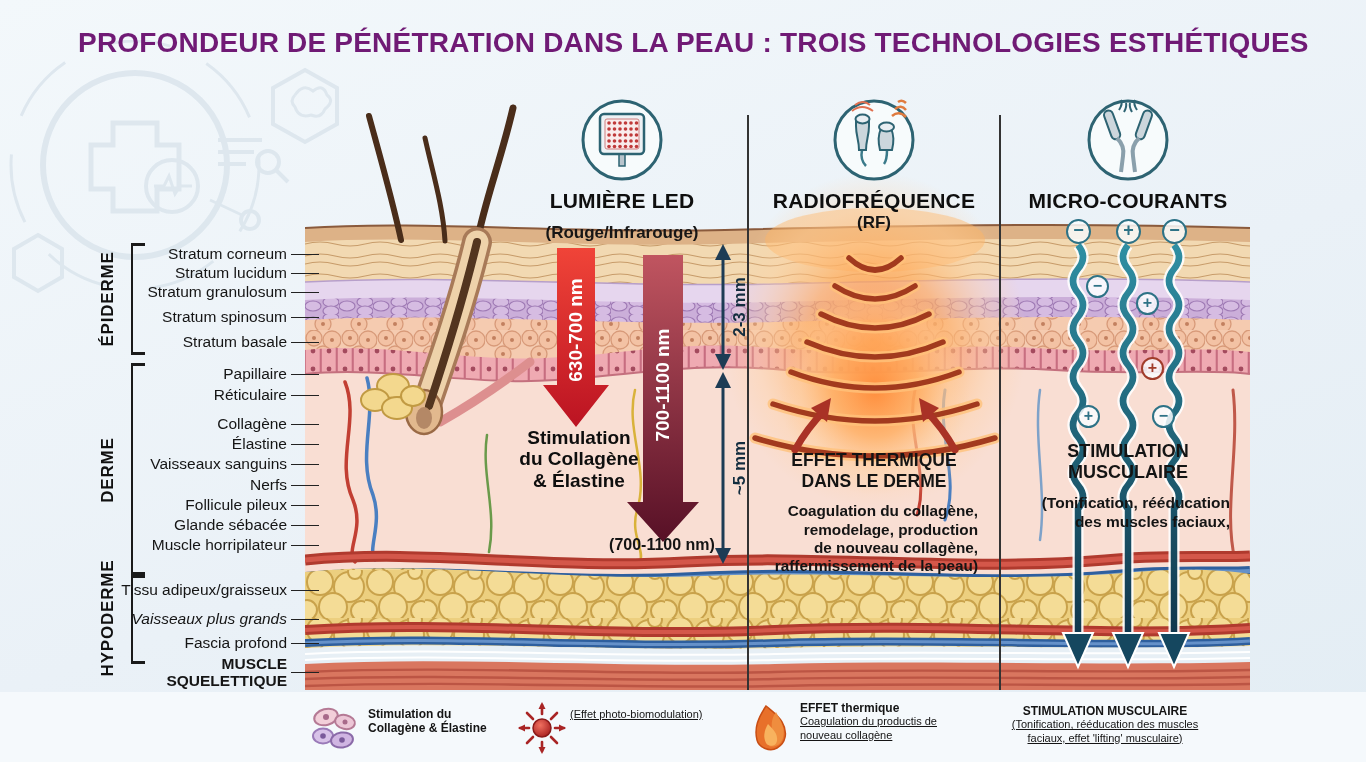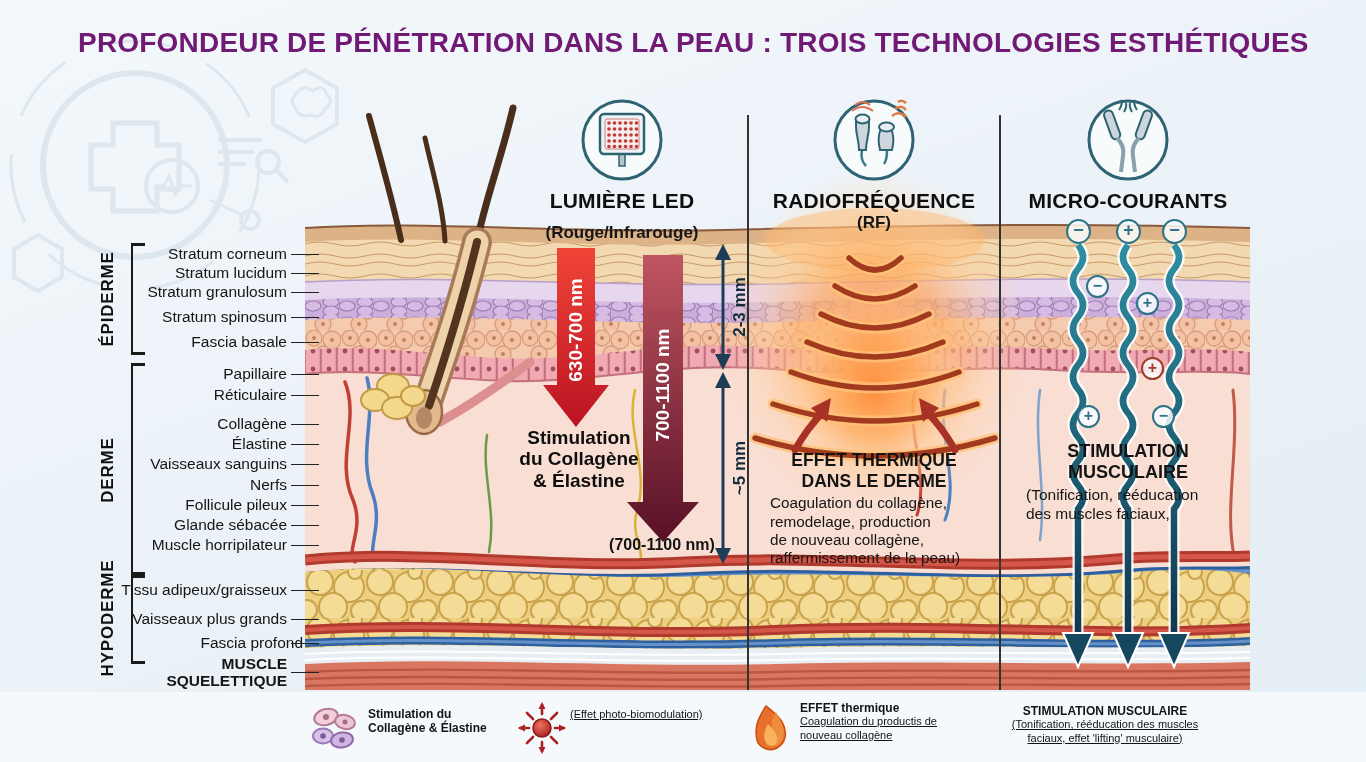--- a/index.html
+++ b/index.html
@@ -16,21 +16,21 @@
   .vname{font-size:17px;font-weight:800;letter-spacing:.8px;text-align:center;transform:rotate(-90deg);color:#111;}
   .col-title{font-size:21px;font-weight:800;text-align:center;color:#0f0f0f;letter-spacing:.2px;}
   .col-sub{font-size:17px;font-weight:600;text-align:center;color:#161616;}
   .electrode,.charge{border-radius:50%;text-align:center;font-weight:800;background:rgba(250,253,254,.85);box-sizing:border-box;}
   .electrode{width:25px;height:25px;border:2.5px solid #2d7286;color:#2d7286;font-size:18px;line-height:19px;}
   .charge{width:23px;height:23px;border:2.3px solid #2d7286;color:#2d7286;font-size:16px;line-height:18px;}
   .charge.red{border-color:#a13c2a;color:#a13c2a;}
   .fx-title{font-weight:800;font-size:19px;line-height:1.12;text-align:center;color:#0e0e0e;}
   .fx-sub{font-weight:500;font-size:15.5px;line-height:1.15;text-align:center;margin-top:2px;}
   .rf-title{font-weight:800;font-size:17.5px;line-height:1.18;text-align:center;}
-  .rf-body{font-weight:400;font-size:15.3px;line-height:1.2;text-align:left;margin-top:3px;}
+  .rf-body{font-weight:700;font-size:15.3px;line-height:1.2;text-align:right;margin-top:11px;}
   .tip-label{font-size:16px;font-weight:600;text-align:center;}
   .lg-title{font-size:12px;font-weight:800;line-height:1.2;}
   .lg-body{font-size:11px;font-weight:500;line-height:1.2;text-decoration:underline;}
   svg text{font-family:"Liberation Sans",sans-serif;}
 </style>
 </head>
 <body>
 
 <svg class="abs" style="left:0;top:40px;opacity:.85;" width="420" height="320" viewBox="0 0 420 320">
   <g fill="none" stroke="#dbe5ed" stroke-width="6">
@@ -242,33 +242,33 @@
 <div class="abs vname" style="left:44px;top:607px;width:130px;height:22px;">HYPODERME</div>
 
 <div class="abs bracket" style="left:131px;top:243px;height:112px;"></div>
 <div class="abs bracket" style="left:131px;top:363px;height:215px;"></div>
 <div class="abs bracket" style="left:131px;top:572px;height:92px;"></div>
 
 <div class="abs skin-label" style="left:60px;top:244px;width:227px;">Stratum corneum</div>
 <div class="abs skin-label" style="left:60px;top:263px;width:227px;">Stratum lucidum</div>
 <div class="abs skin-label" style="left:60px;top:282px;width:227px;">Stratum granulosum</div>
 <div class="abs skin-label" style="left:60px;top:307px;width:227px;">Stratum spinosum</div>
-<div class="abs skin-label" style="left:60px;top:332px;width:227px;">Fascia basale</div>
+<div class="abs skin-label" style="left:60px;top:332px;width:227px;">Stratum basale</div>
 <div class="abs skin-label" style="left:60px;top:364px;width:227px;">Papillaire</div>
 <div class="abs skin-label" style="left:60px;top:385px;width:227px;">Réticulaire</div>
 <div class="abs skin-label" style="left:60px;top:414px;width:227px;">Collagène</div>
 <div class="abs skin-label" style="left:60px;top:434px;width:227px;">Élastine</div>
 <div class="abs skin-label" style="left:60px;top:454px;width:227px;">Vaisseaux sanguins</div>
 <div class="abs skin-label" style="left:60px;top:475px;width:227px;">Nerfs</div>
 <div class="abs skin-label" style="left:60px;top:495px;width:227px;">Follicule pileux</div>
 <div class="abs skin-label" style="left:60px;top:515px;width:227px;">Glande sébacée</div>
 <div class="abs skin-label" style="left:60px;top:535px;width:227px;">Muscle horripilateur</div>
 <div class="abs skin-label" style="left:60px;top:580px;width:227px;">Tissu adipeux/graisseux</div>
-<div class="abs skin-label" style="left:60px;top:609px;width:227px;">Vaisseaux plus grands</div>
-<div class="abs skin-label" style="left:76px;top:633px;width:227px;">Fascia profond</div>
+<div class="abs skin-label" style="left:60px;top:609px;width:227px;font-style:italic;">Vaisseaux plus grands</div>
+<div class="abs skin-label" style="left:60px;top:633px;width:227px;">Fascia profond</div>
 <div class="abs skin-label pre" style="left:60px;top:655px;width:227px;font-weight:800;line-height:17px;">MUSCLE
 SQUELETTIQUE</div>
 
 <div class="abs leader" style="left:291px;top:254px;width:28px;"></div>
 <div class="abs leader" style="left:291px;top:273px;width:28px;"></div>
 <div class="abs leader" style="left:291px;top:292px;width:28px;"></div>
 <div class="abs leader" style="left:291px;top:317px;width:28px;"></div>
 <div class="abs leader" style="left:291px;top:342px;width:28px;"></div>
 <div class="abs leader" style="left:291px;top:374px;width:28px;"></div>
 <div class="abs leader" style="left:291px;top:395px;width:28px;"></div>

